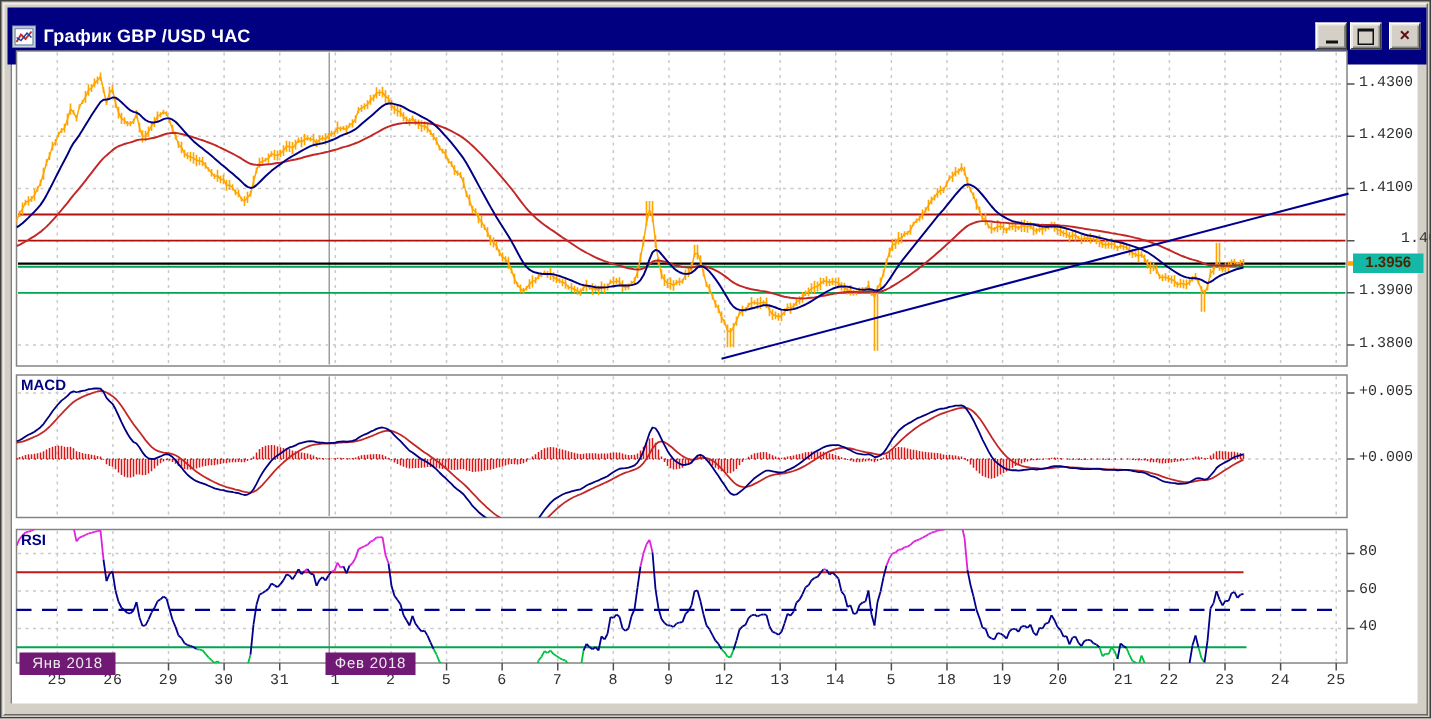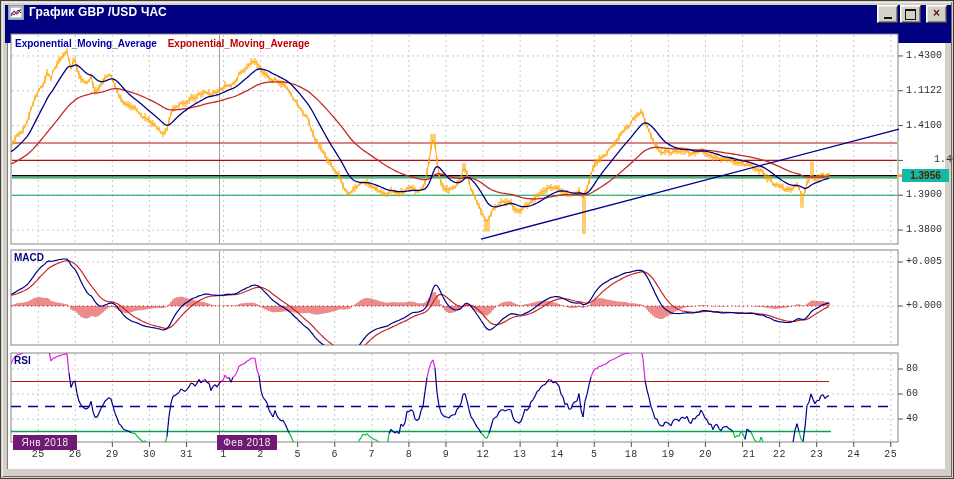--- a/index.html
+++ b/index.html
@@ -1,21 +1,21 @@
 <!DOCTYPE html>
 <html><head>
 <meta charset="utf-8">
 <style>
   html,body{margin:0;padding:0;background:#c0c0c0;font-family:"Liberation Sans",sans-serif;}
   .window{position:relative;width:954px;height:479px;background:#D4D0C8;overflow:hidden;
           border:1px solid #404040;box-sizing:border-box;}
   .frame-hi{position:absolute;left:1px;top:1px;right:1px;bottom:1px;border:1px solid #f0efe9;
             border-right-color:#6e6a63;border-bottom-color:#6e6a63;pointer-events:none;z-index:0;}
   .titlebar{position:absolute;left:4px;top:4px;width:946px;height:38px;background:#000080;
-            display:flex;align-items:flex-start;z-index:2;}
+            display:flex;align-items:center;z-index:2;}
   .ticon{width:16px;height:15px;margin-left:3px;margin-right:5px;flex:0 0 auto;}
   .ttext{color:#ffffff;font-weight:bold;font-size:12px;letter-spacing:.2px;white-space:nowrap;}
   .tbtns{margin-left:auto;margin-right:4px;display:flex;gap:2px;}
   .tb{width:19px;height:16px;background:#D4D0C8;border:1px solid;border-color:#ffffff #404040 #404040 #ffffff;
       box-shadow:inset 1px 1px 0 #ece9e2, inset -1px -1px 0 #848484;
       display:flex;align-items:center;justify-content:center;cursor:default;position:relative;}
   .tb.close{margin-left:3px;}
   .g-min{display:block;width:8px;height:2px;background:#111;margin-top:8px;}
   .g-max{display:block;width:9px;height:8px;border:1px solid #111;border-top-width:2px;}
   .g-x{font-size:12px;font-weight:bold;color:#5d0f0f;line-height:14px;transform:translateY(-1px);}
@@ -623,34 +623,30 @@
       <line x1="630.32" y1="441" x2="630.32" y2="446" stroke="#505050" stroke-width="1"></line>
       <line x1="667.3900000000001" y1="441" x2="667.3900000000001" y2="446" stroke="#505050" stroke-width="1"></line>
       <line x1="704.46" y1="441" x2="704.46" y2="446" stroke="#505050" stroke-width="1"></line>
       <line x1="741.5300000000001" y1="441" x2="741.5300000000001" y2="446" stroke="#505050" stroke-width="1"></line>
       <line x1="778.6" y1="441" x2="778.6" y2="446" stroke="#505050" stroke-width="1"></line>
       <line x1="815.6700000000001" y1="441" x2="815.6700000000001" y2="446" stroke="#505050" stroke-width="1"></line>
       <line x1="852.74" y1="441" x2="852.74" y2="446" stroke="#505050" stroke-width="1"></line>
       <line x1="889.8100000000001" y1="441" x2="889.8100000000001" y2="446" stroke="#505050" stroke-width="1"></line>
     </svg>
 
-  <div class="legend">
-    <span class="em-blue">Exponential_Moving_Average</span>
-    <span class="em-red">Exponential_Moving_Average</span>
-  </div>
 
   <div class="panel-label" style="left:13px;top:251px;">MACD</div>
   <div class="panel-label" style="left:13px;top:354px;">RSI</div>
 
   <div class="cur-price">1.3956</div>
 
   <div class="badge" style="left:12px;top:434px;width:64px;">Янв 2018</div>
   <div class="badge" style="left:216px;top:434px;width:60px;">Фев 2018</div>
 <div class="lbl axis-lbl" style="left: 905px; top: 48.9403px;">1.4300</div>
-    <div class="lbl axis-lbl" style="left: 905px; top: 83.7662px;">1.1122</div>
+    <div class="lbl axis-lbl" style="left: 905px; top: 83.7662px;">1.4200</div>
     <div class="lbl axis-lbl" style="left: 905px; top: 118.592px;">1.4100</div>
     <div class="lbl axis-lbl" style="left: 905px; top: 153.418px; margin-left: 28px;">1.4000</div>
     <div class="lbl axis-lbl" style="left: 905px; top: 188.244px;">1.3900</div>
     <div class="lbl axis-lbl" style="left: 905px; top: 223.07px;">1.3800</div>
     <div class="lbl axis-lbl" style="left: 905px; top: 255px;">+0.005</div>
     <div class="lbl axis-lbl" style="left: 905px; top: 299px;">+0.000</div>
     <div class="lbl axis-lbl" style="left: 905px; top: 362px;">80</div>
     <div class="lbl axis-lbl" style="left: 905px; top: 387px;">60</div>
     <div class="lbl axis-lbl" style="left: 905px; top: 412px;">40</div>
     <div class="lbl date-lbl" style="left: 24.2px; top: 448px;">25</div>

